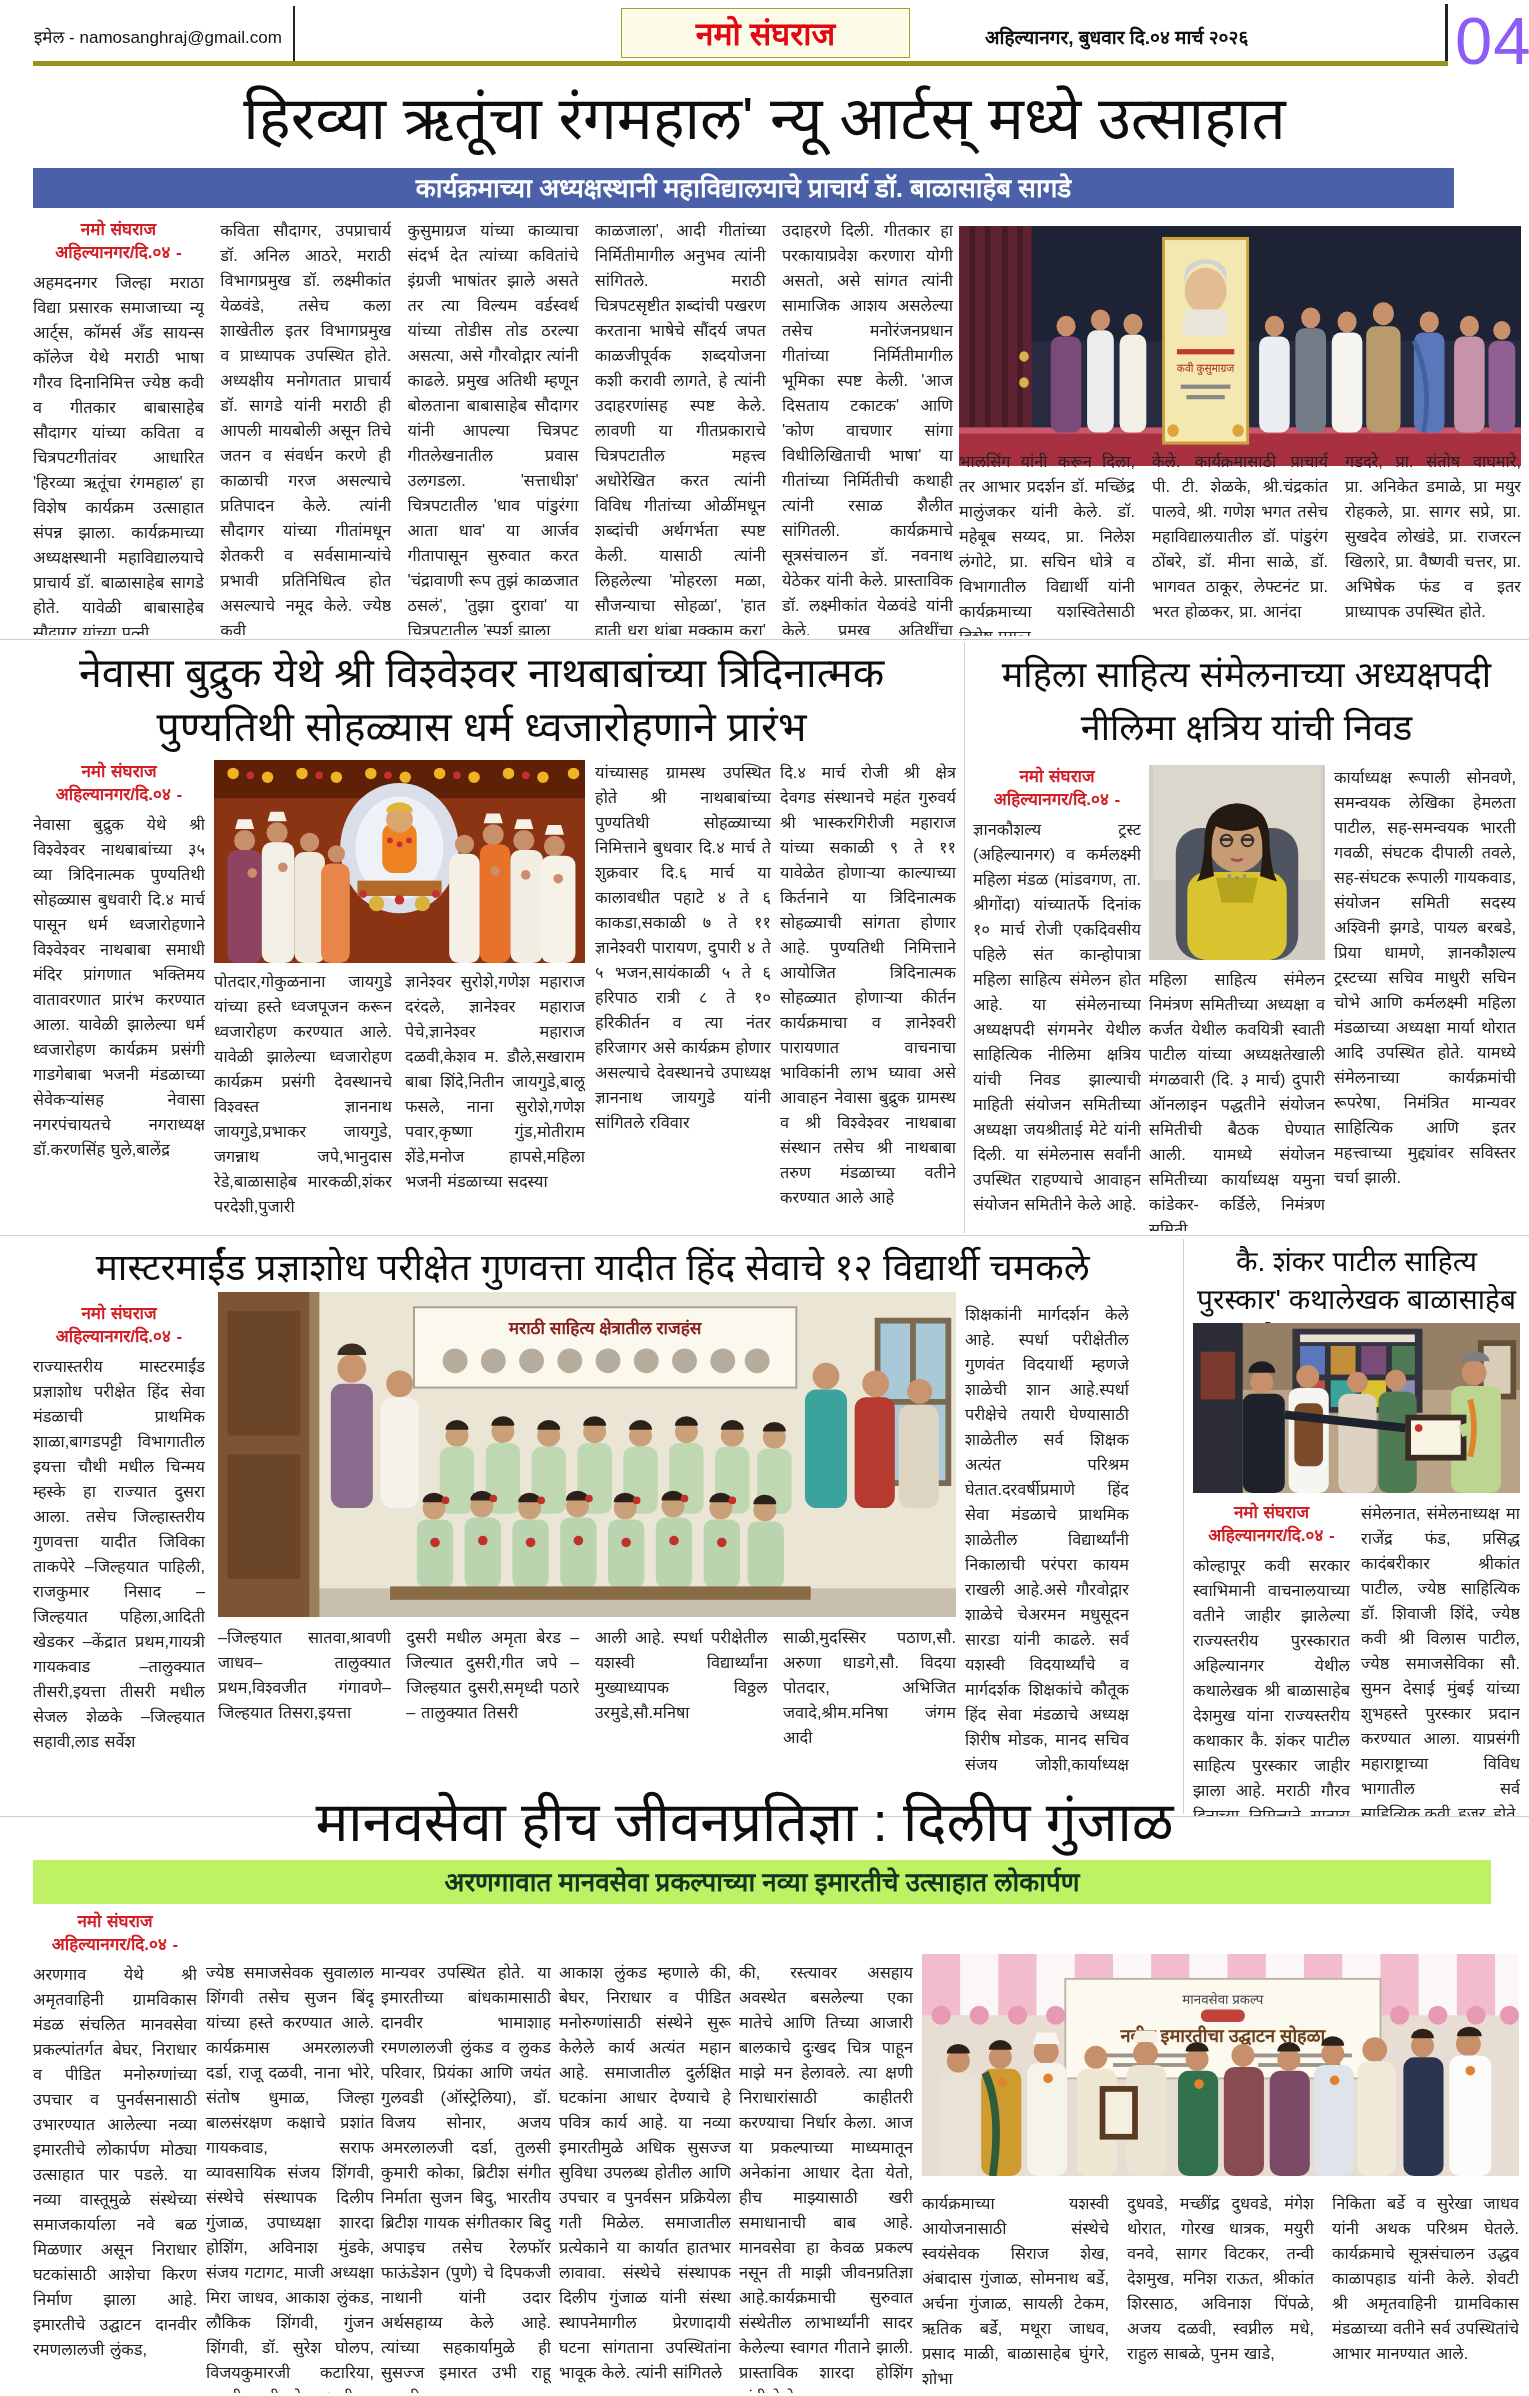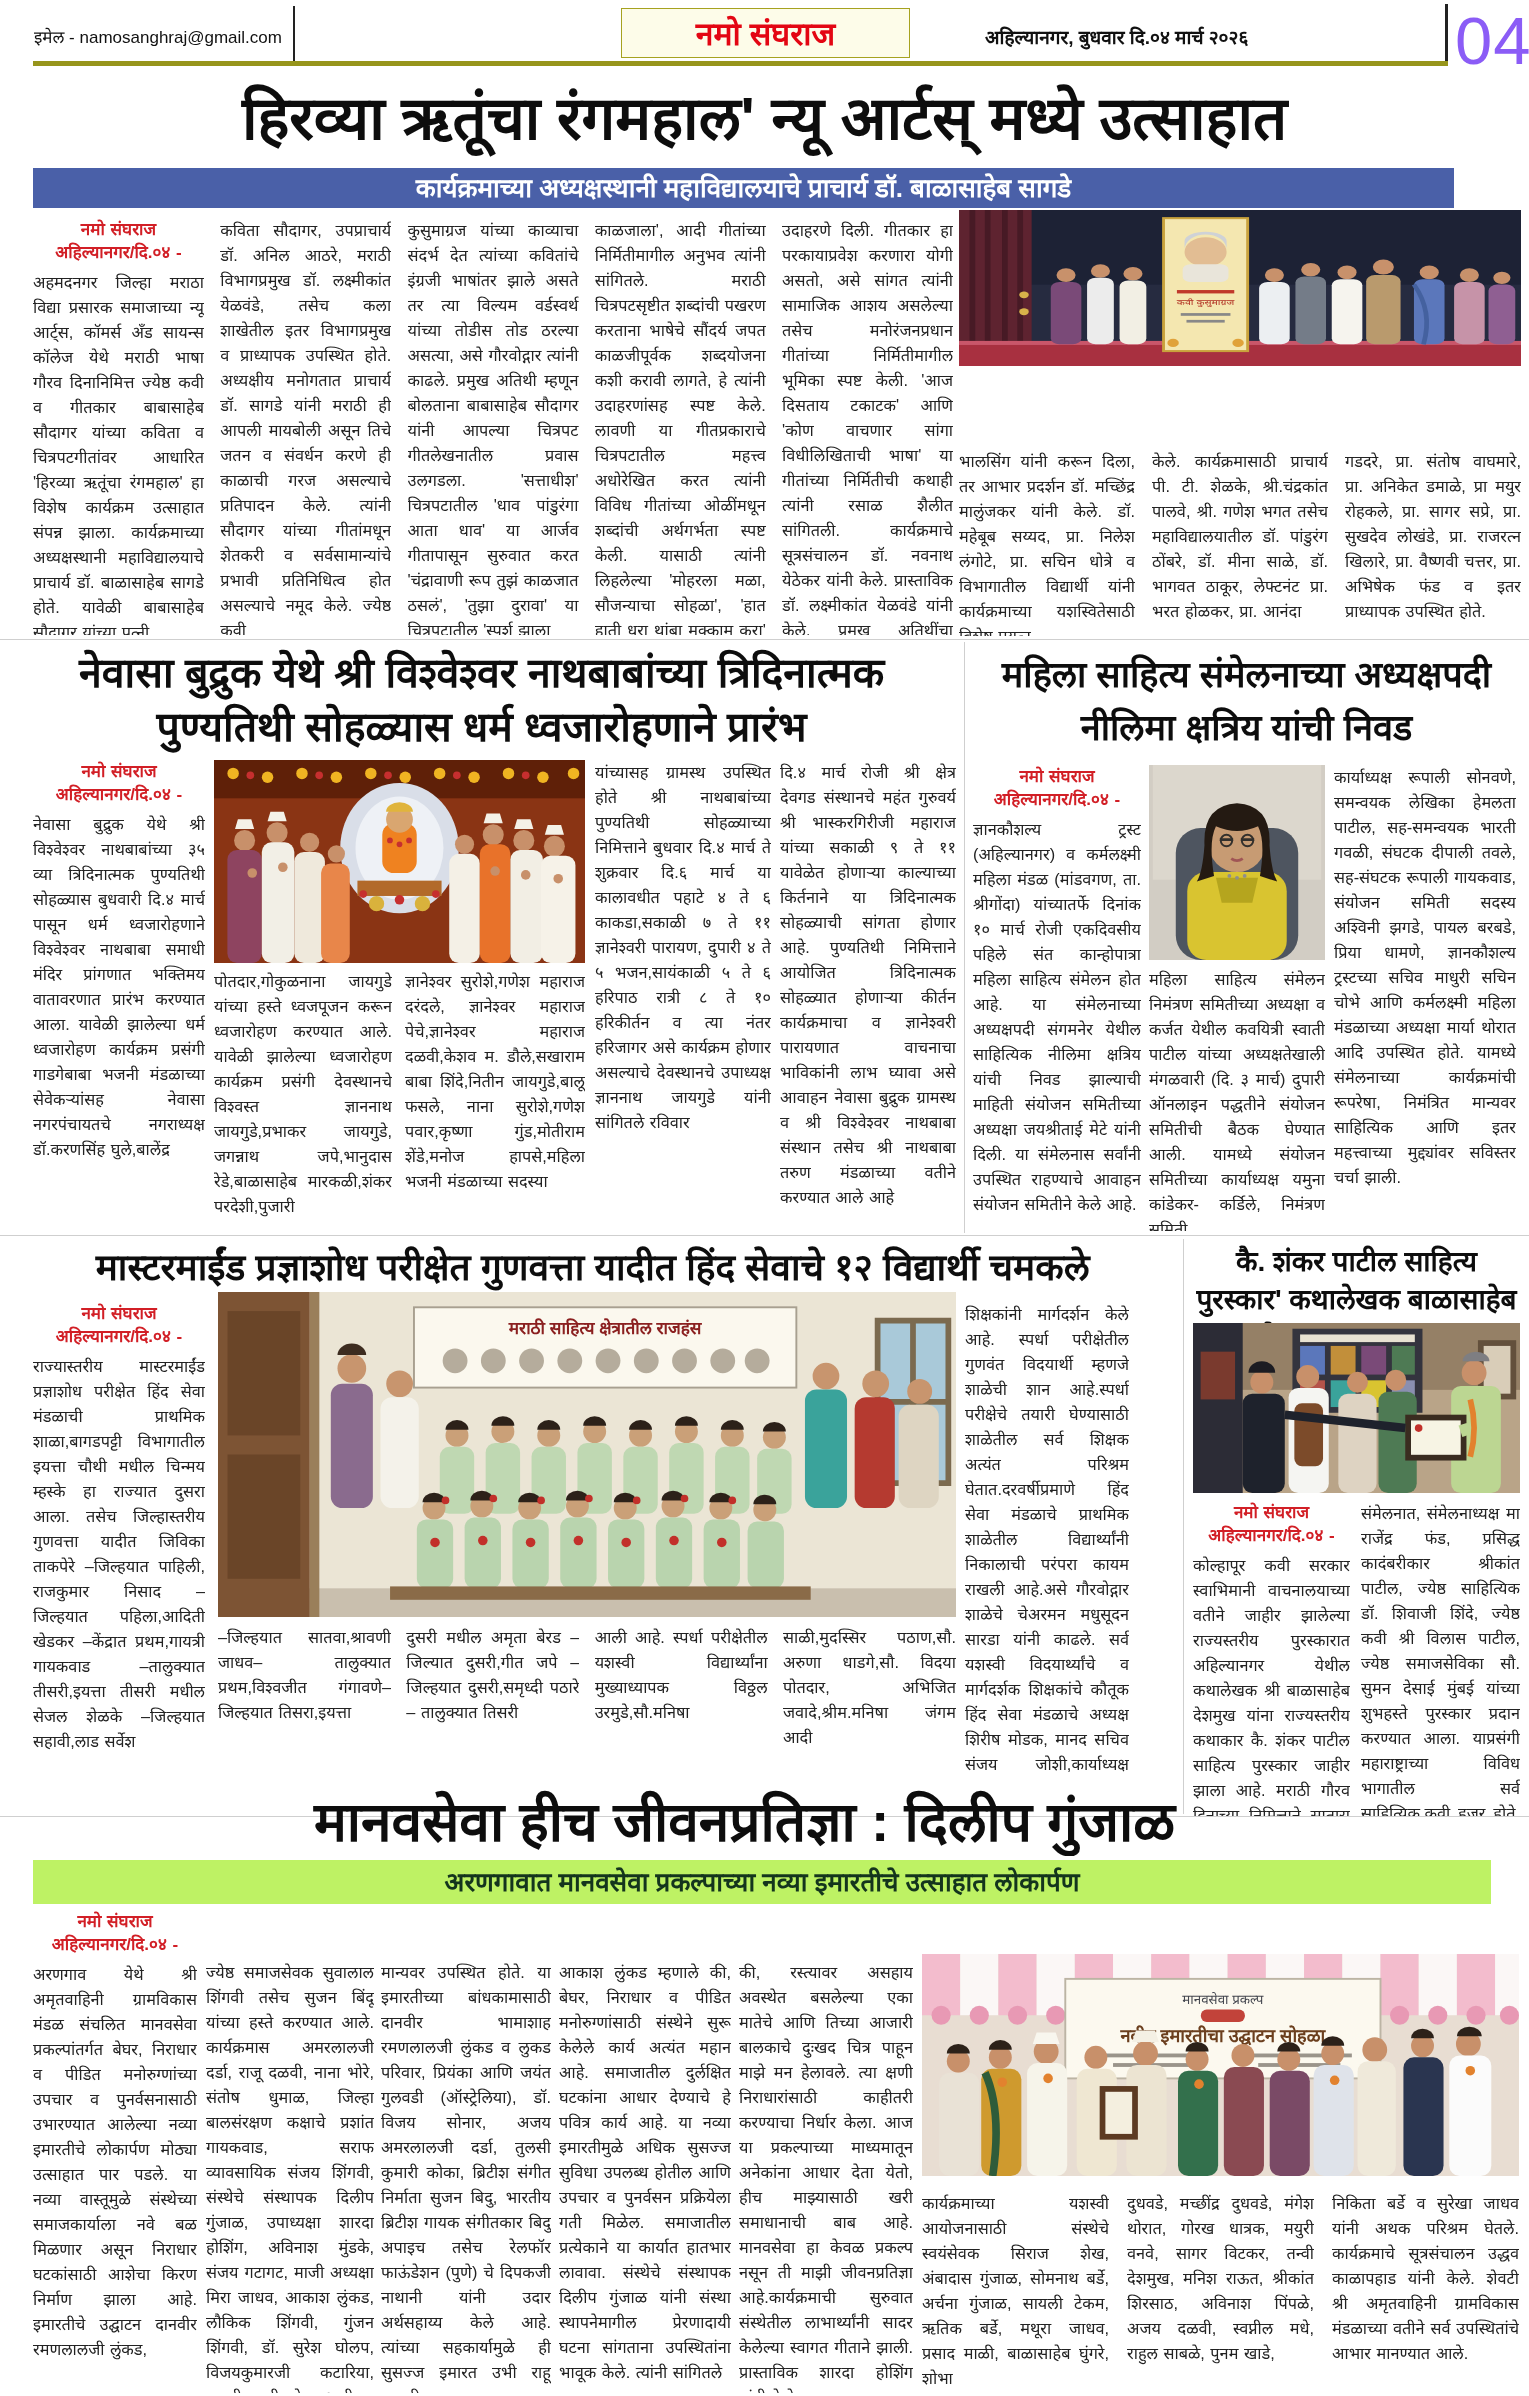--- a/index.html
+++ b/index.html
@@ -3,21 +3,21 @@
 <meta charset="utf-8">
 <style>
   html,body{margin:0;padding:0}
   body{width:1529px;height:2396px;position:relative;background:#fff;
        font-family:"Liberation Sans",sans-serif;color:#1c1c1c;overflow:hidden}
   .abs{position:absolute}
   .col{font-size:16.3px;line-height:25px;text-align:justify;overflow:hidden;color:#222;
        word-spacing:1px}
   .dateline{color:#d21f26;font-weight:bold;text-align:center;font-size:17px;line-height:23px;
        margin-bottom:5.7px}
-  .hl{font-weight:bold;color:#0d0d0d;text-align:center}
+  .hl{font-weight:normal;color:#0d0d0d;text-align:center}
   .rule-h{position:absolute;height:1px;background:#cfcfcf}
   .rule-v{position:absolute;width:1px;background:#cfcfcf}
   .photo{position:absolute;overflow:hidden;background:#888}
   .photo svg{display:block;width:100%;height:100%}
   .bar{position:absolute;text-align:center;font-weight:bold;overflow:hidden}
 </style>
 </head>
 <body>
 
 <div class="abs" style="left:0;top:0;width:1529px;height:67px">
@@ -42,21 +42,21 @@
     <div class="dateline"><span>नमो संघराज</span><br>
     <span>अहिल्यानगर/दि.०४ -</span></div>
     <span>अहमदनगर जिल्हा मराठा विद्या प्रसारक समाजाच्या न्यू आर्ट्स, कॉमर्स अँड सायन्स कॉलेज येथे मराठी भाषा गौरव दिनानिमित्त ज्येष्ठ कवी व गीतकार बाबासाहेब सौदागर यांच्या कविता व चित्रपटगीतांवर आधारित 'हिरव्या ऋतूंचा रंगमहाल' हा विशेष कार्यक्रम उत्साहात संपन्न झाला. कार्यक्रमाच्या अध्यक्षस्थानी महाविद्यालयाचे प्राचार्य डॉ. बाळासाहेब सागडे होते. यावेळी बाबासाहेब सौदागर यांच्या पत्नी</span>
   </div>
   <div class="col" style="flex:1">कविता सौदागर, उपप्राचार्य डॉ. अनिल आठरे, मराठी विभागप्रमुख डॉ. लक्ष्मीकांत येळवंडे, तसेच कला शाखेतील इतर विभागप्रमुख व प्राध्यापक उपस्थित होते. अध्यक्षीय मनोगतात प्राचार्य डॉ. सागडे यांनी मराठी ही आपली मायबोली असून तिचे जतन व संवर्धन करणे ही काळाची गरज असल्याचे प्रतिपादन केले. त्यांनी सौदागर यांच्या गीतांमधून शेतकरी व सर्वसामान्यांचे प्रभावी प्रतिनिधित्व होत असल्याचे नमूद केले. ज्येष्ठ कवी</div>
   <div class="col" style="flex:1">कुसुमाग्रज यांच्या काव्याचा संदर्भ देत त्यांच्या कवितांचे इंग्रजी भाषांतर झाले असते तर त्या विल्यम वर्डस्वर्थ यांच्या तोडीस तोड ठरल्या असत्या, असे गौरवोद्गार त्यांनी काढले. प्रमुख अतिथी म्हणून बोलताना बाबासाहेब सौदागर यांनी आपल्या चित्रपट गीतलेखनातील प्रवास उलगडला. 'सत्ताधीश' चित्रपटातील 'धाव पांडुरंगा आता धाव' या आर्जव गीतापासून सुरुवात करत 'चंद्रावाणी रूप तुझं काळजात ठसलं', 'तुझा दुरावा' या चित्रपटातील 'स्पर्श झाला</div>
   <div class="col" style="flex:1">काळजाला', आदी गीतांच्या निर्मितीमागील अनुभव त्यांनी सांगितले. मराठी चित्रपटसृष्टीत शब्दांची पखरण करताना भाषेचे सौंदर्य जपत काळजीपूर्वक शब्दयोजना कशी करावी लागते, हे त्यांनी उदाहरणांसह स्पष्ट केले. लावणी या गीतप्रकाराचे चित्रपटातील महत्त्व अधोरेखित करत त्यांनी विविध गीतांच्या ओळींमधून शब्दांची अर्थगर्भता स्पष्ट केली. यासाठी त्यांनी लिहलेल्या 'मोहरला मळा, सौजन्याचा सोहळा', 'हात हाती धरा थांबा मुक्काम करा' या त्यांनी लिहलेल्या लावण्यांची</div>
   <div class="col" style="flex:1">उदाहरणे दिली. गीतकार हा परकायाप्रवेश करणारा योगी असतो, असे सांगत त्यांनी सामाजिक आशय असलेल्या तसेच मनोरंजनप्रधान गीतांच्या निर्मितीमागील भूमिका स्पष्ट केली. 'आज दिसताय टकाटक' आणि 'कोण वाचणार सांगा विधीलिखिताची भाषा' या गीतांच्या निर्मितीची कथाही त्यांनी रसाळ शैलीत सांगितली. कार्यक्रमाचे सूत्रसंचालन डॉ. नवनाथ येठेकर यांनी केले. प्रास्ताविक डॉ. लक्ष्मीकांत येळवंडे यांनी केले. प्रमुख अतिथींचा परिचय डॉ. वैशाली</div>
 </div>
 
-<div class="photo" style="left:959px;top:210px;width:562px;height:156px">
+<div class="photo" style="left:959px;top:226px;width:562px;height:240px">
   <svg viewBox="0 0 588 230" preserveAspectRatio="none">
     <rect width="588" height="230" fill="#262b40"></rect>
     <rect width="588" height="110" fill="#1d2235"></rect>
     <rect x="0" width="76" height="230" fill="#5e2330"></rect>
     <path d="M14 0v230 M30 0v230 M48 0v230 M64 0v230" stroke="#471a25" stroke-width="6"></path>
     <circle cx="68" cy="125" r="5" fill="#d8b24a"></circle>
       <circle cx="68" cy="150" r="5" fill="#d8b24a"></circle>
     <rect y="198" width="588" height="32" fill="#a83040"></rect>
     <rect y="193" width="588" height="6" fill="#c9566a"></rect>
     <rect x="214" y="12" width="88" height="196" fill="#f4e7b0" stroke="#c9a23c" stroke-width="3"></rect>

